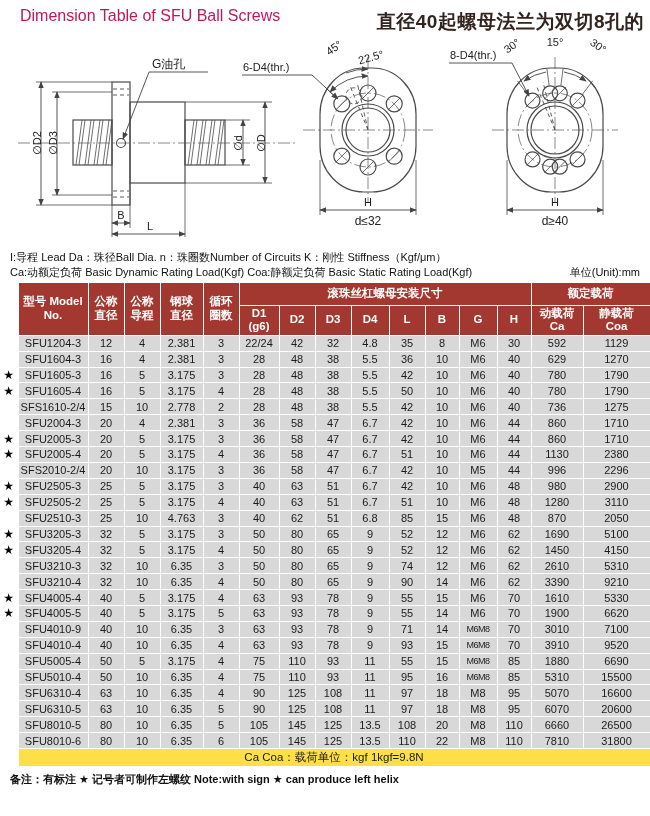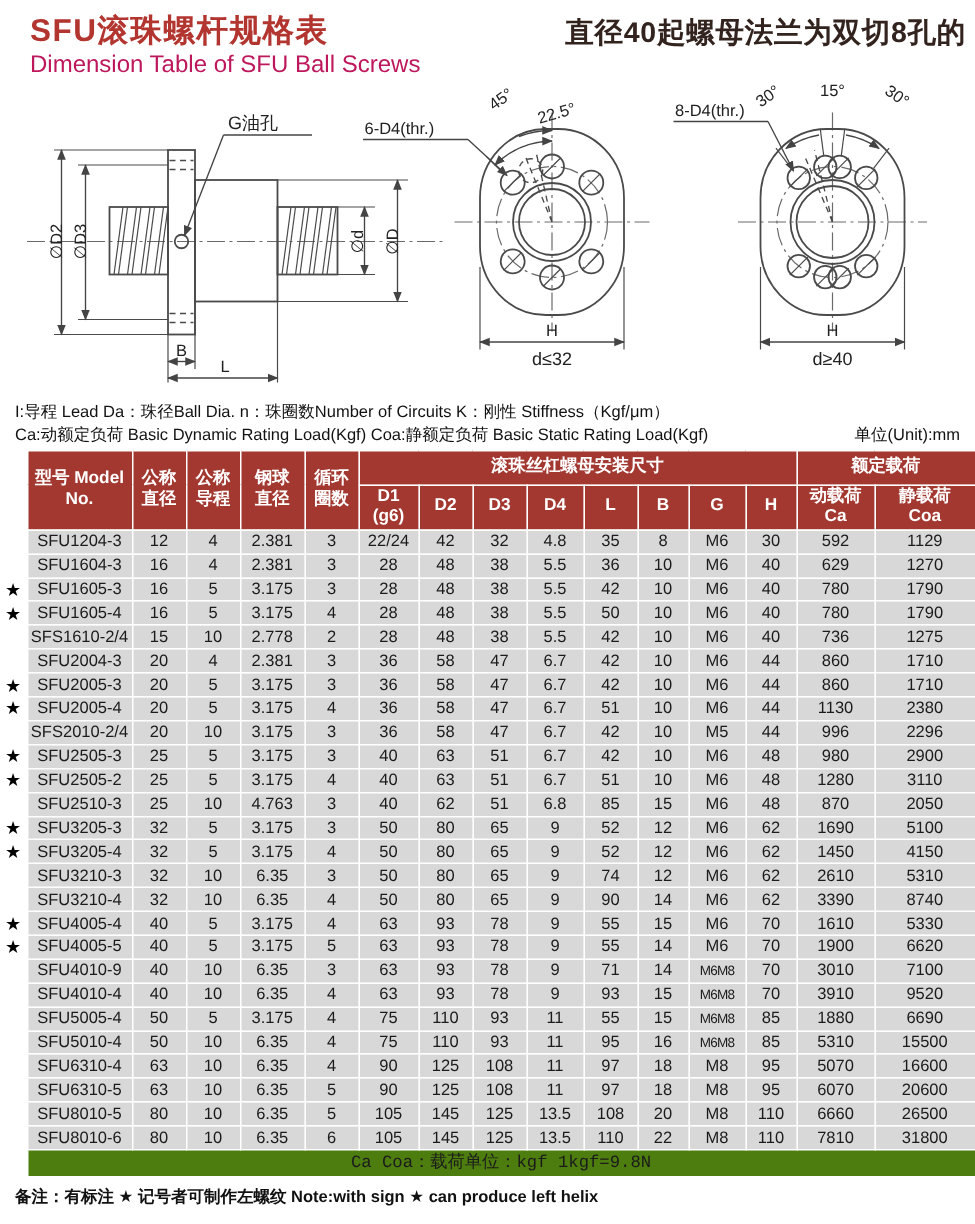--- a/index.html
+++ b/index.html
@@ -18,37 +18,36 @@
   col.c-d1{width:40px;}col.c-d2{width:36px;}col.c-d3{width:36px;}col.c-d4{width:38px;}
   col.c-l{width:36px;}col.c-b{width:34px;}col.c-g{width:38px;}col.c-h{width:34px;}
   col.c-ca{width:52px;}col.c-coa{width:67px;}
   th{background:#a23830;color:#fff;border:1px solid #fff;font-weight:bold;
      white-space:pre-line;font-size:11.5px;line-height:1.18;padding:1px 0;vertical-align:middle;}
   th.group{font-weight:bold;height:20px;}
   td{background:#d8d8d8;border:1px solid #fff;text-align:center;height:14.9px;
      padding:0;color:#1b1b1b;line-height:14px;}
   th.star,td.star{background:#fff;border:none;font-size:12px;color:#000;padding:0;}
   td.tight{font-size:9px;letter-spacing:-0.5px;}
-  tfoot td.footer-cell{background:#4d7c0f;font-size:11.5px;height:17px;line-height:17px;font-family:Liberation Mono, monospace;}
+  tfoot td.footer-cell{background:#fde047;font-size:11.5px;height:17px;line-height:17px;}
   .note{font-size:11px;font-weight:bold;padding:5px 0 0 10px;color:#111;}
   
   .ln{stroke:#4a4a4a;stroke-width:1.2;fill:none;}
   .thin{stroke:#4a4a4a;stroke-width:0.8;fill:none;}
   .cl{stroke:#6a6a6a;stroke-width:0.8;fill:none;stroke-dasharray:12 3 2 3;}
   .dash{stroke:#4a4a4a;stroke-width:0.9;fill:none;stroke-dasharray:4 3;}
   .dim{stroke:#444;stroke-width:0.9;fill:none;}
   text.dt{font-size:11px;fill:#222;font-family:"Liberation Sans",sans-serif;}
   text.dtb{font-size:12px;fill:#222;font-family:"Liberation Sans",sans-serif;}
 </style>
 </head>
 <body>
 
 <div class="titlebar">
   <div>
-    <div class="title-cn" style="color:#b23530">SFU滚珠螺杆规格表</div>
     <div class="title-en">Dimension Table of SFU Ball Screws</div>
   </div>
   <div class="title-right" style="color:#32231e">直径40起螺母法兰为双切8孔的</div>
 </div>
 
 <div class="drawings">
 <svg width="650" height="215" viewBox="0 0 650 215">
   <defs>
     <marker id="arw" viewBox="0 0 10 10" refX="9" refY="5" markerWidth="8" markerHeight="8" orient="auto-start-reverse">
       <path d="M0,1 L10,5 L0,9 z" fill="#444"></path>
@@ -562,21 +561,21 @@
         <td>4</td>
         <td>50</td>
         <td>80</td>
         <td>65</td>
         <td>9</td>
         <td>90</td>
         <td>14</td>
         <td>M6</td>
         <td>62</td>
         <td>3390</td>
-        <td>8740</td>
+        <td>9210</td>
       </tr>
       <tr>
         <td class="star">★</td>
         <td>SFU4005-4</td>
         <td>40</td>
         <td>5</td>
         <td>3.175</td>
         <td>4</td>
         <td>63</td>
         <td>93</td>

